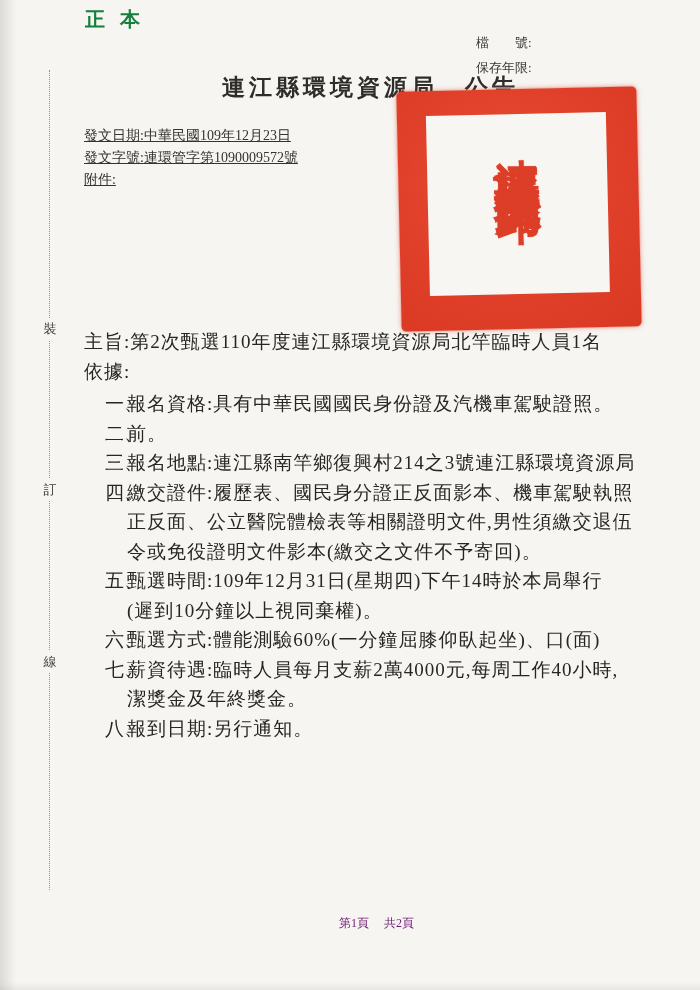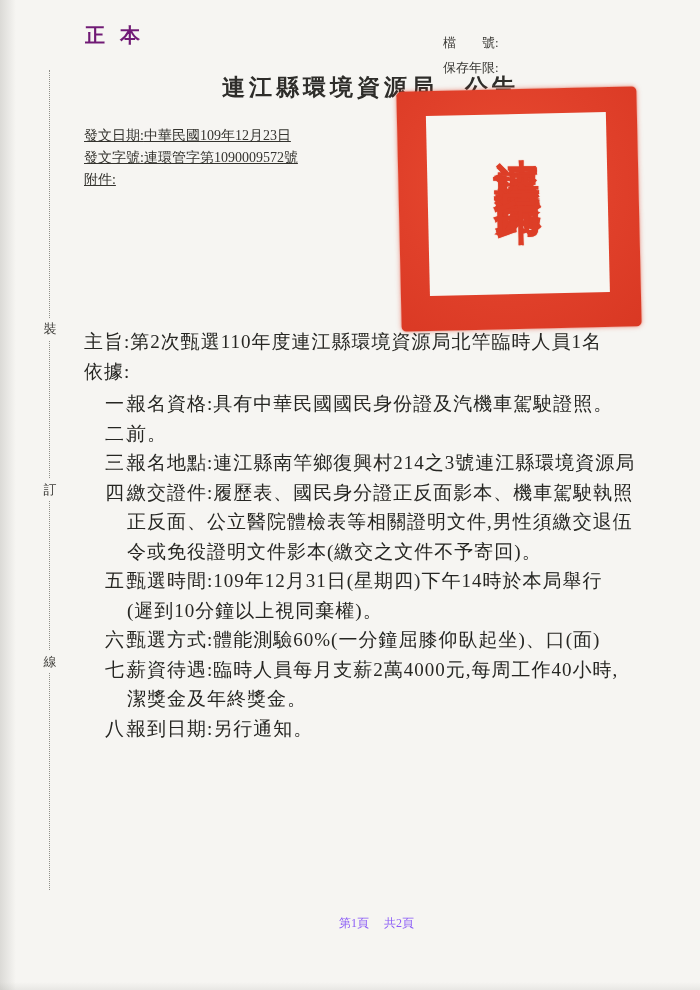--- a/index.html
+++ b/index.html
@@ -17,26 +17,26 @@
     background:linear-gradient(90deg, rgba(110,110,104,.20), rgba(110,110,104,0));
     pointer-events:none;
   }
   .page::after{
     content:""; position:absolute; left:0; right:0; bottom:0; height:8px;
     background:linear-gradient(0deg, rgba(110,110,104,.10), rgba(110,110,104,0));
     pointer-events:none;
   }
 
   .copy-label{
-    position:absolute; left:85px; top:22px;
-    font-size:20px; letter-spacing:15px; font-weight:bold; color:#701a75;
+    position:absolute; left:85px; top:6px;
+    font-size:20px; letter-spacing:15px; font-weight:bold; color:#15803d;
   }
 
   .file-meta{ position:absolute; left:443px; top:30px; font-size:13px; line-height:25px; color:#3a3935; }
-  .file-meta div{ white-space:pre; }
+  .file-meta div{ white-space:pre;margin-left:33px; }
 
   .doc-title{
     position:absolute; left:222px; top:72px;
     font-size:23px; letter-spacing:4px; font-weight:bold; color:#2e2d2a;
   }
 
   .sender-meta{ position:absolute; left:84px; top:125px; font-size:14px; line-height:22px; color:#35342f;text-decoration:underline; }
 
   
   .seal{
@@ -72,21 +72,21 @@
 
   
   .body-text{
     position:absolute; left:84px; top:327px; width:606px;
     font-size:19px; line-height:29.5px; letter-spacing:1px; color:#262622;
   }
   .items{ margin-top:3px; }
   .item .line{ position:relative; padding-left:43px; }
   .item .no{ position:absolute; left:21px; top:0; letter-spacing:0; }
 
-  .footer{ position:absolute; left:339px; top:915px; font-size:12px; color:#8b5cf6; }
+  .footer{ position:absolute; left:339px; top:915px; font-size:12px; color:#701a75; }
   .footer .total{ margin-left:15px; }
 </style>
 </head>
 <body>
 
 <div class="page">
 
   <div class="copy-label">正本</div>
 
   <div class="file-meta">

